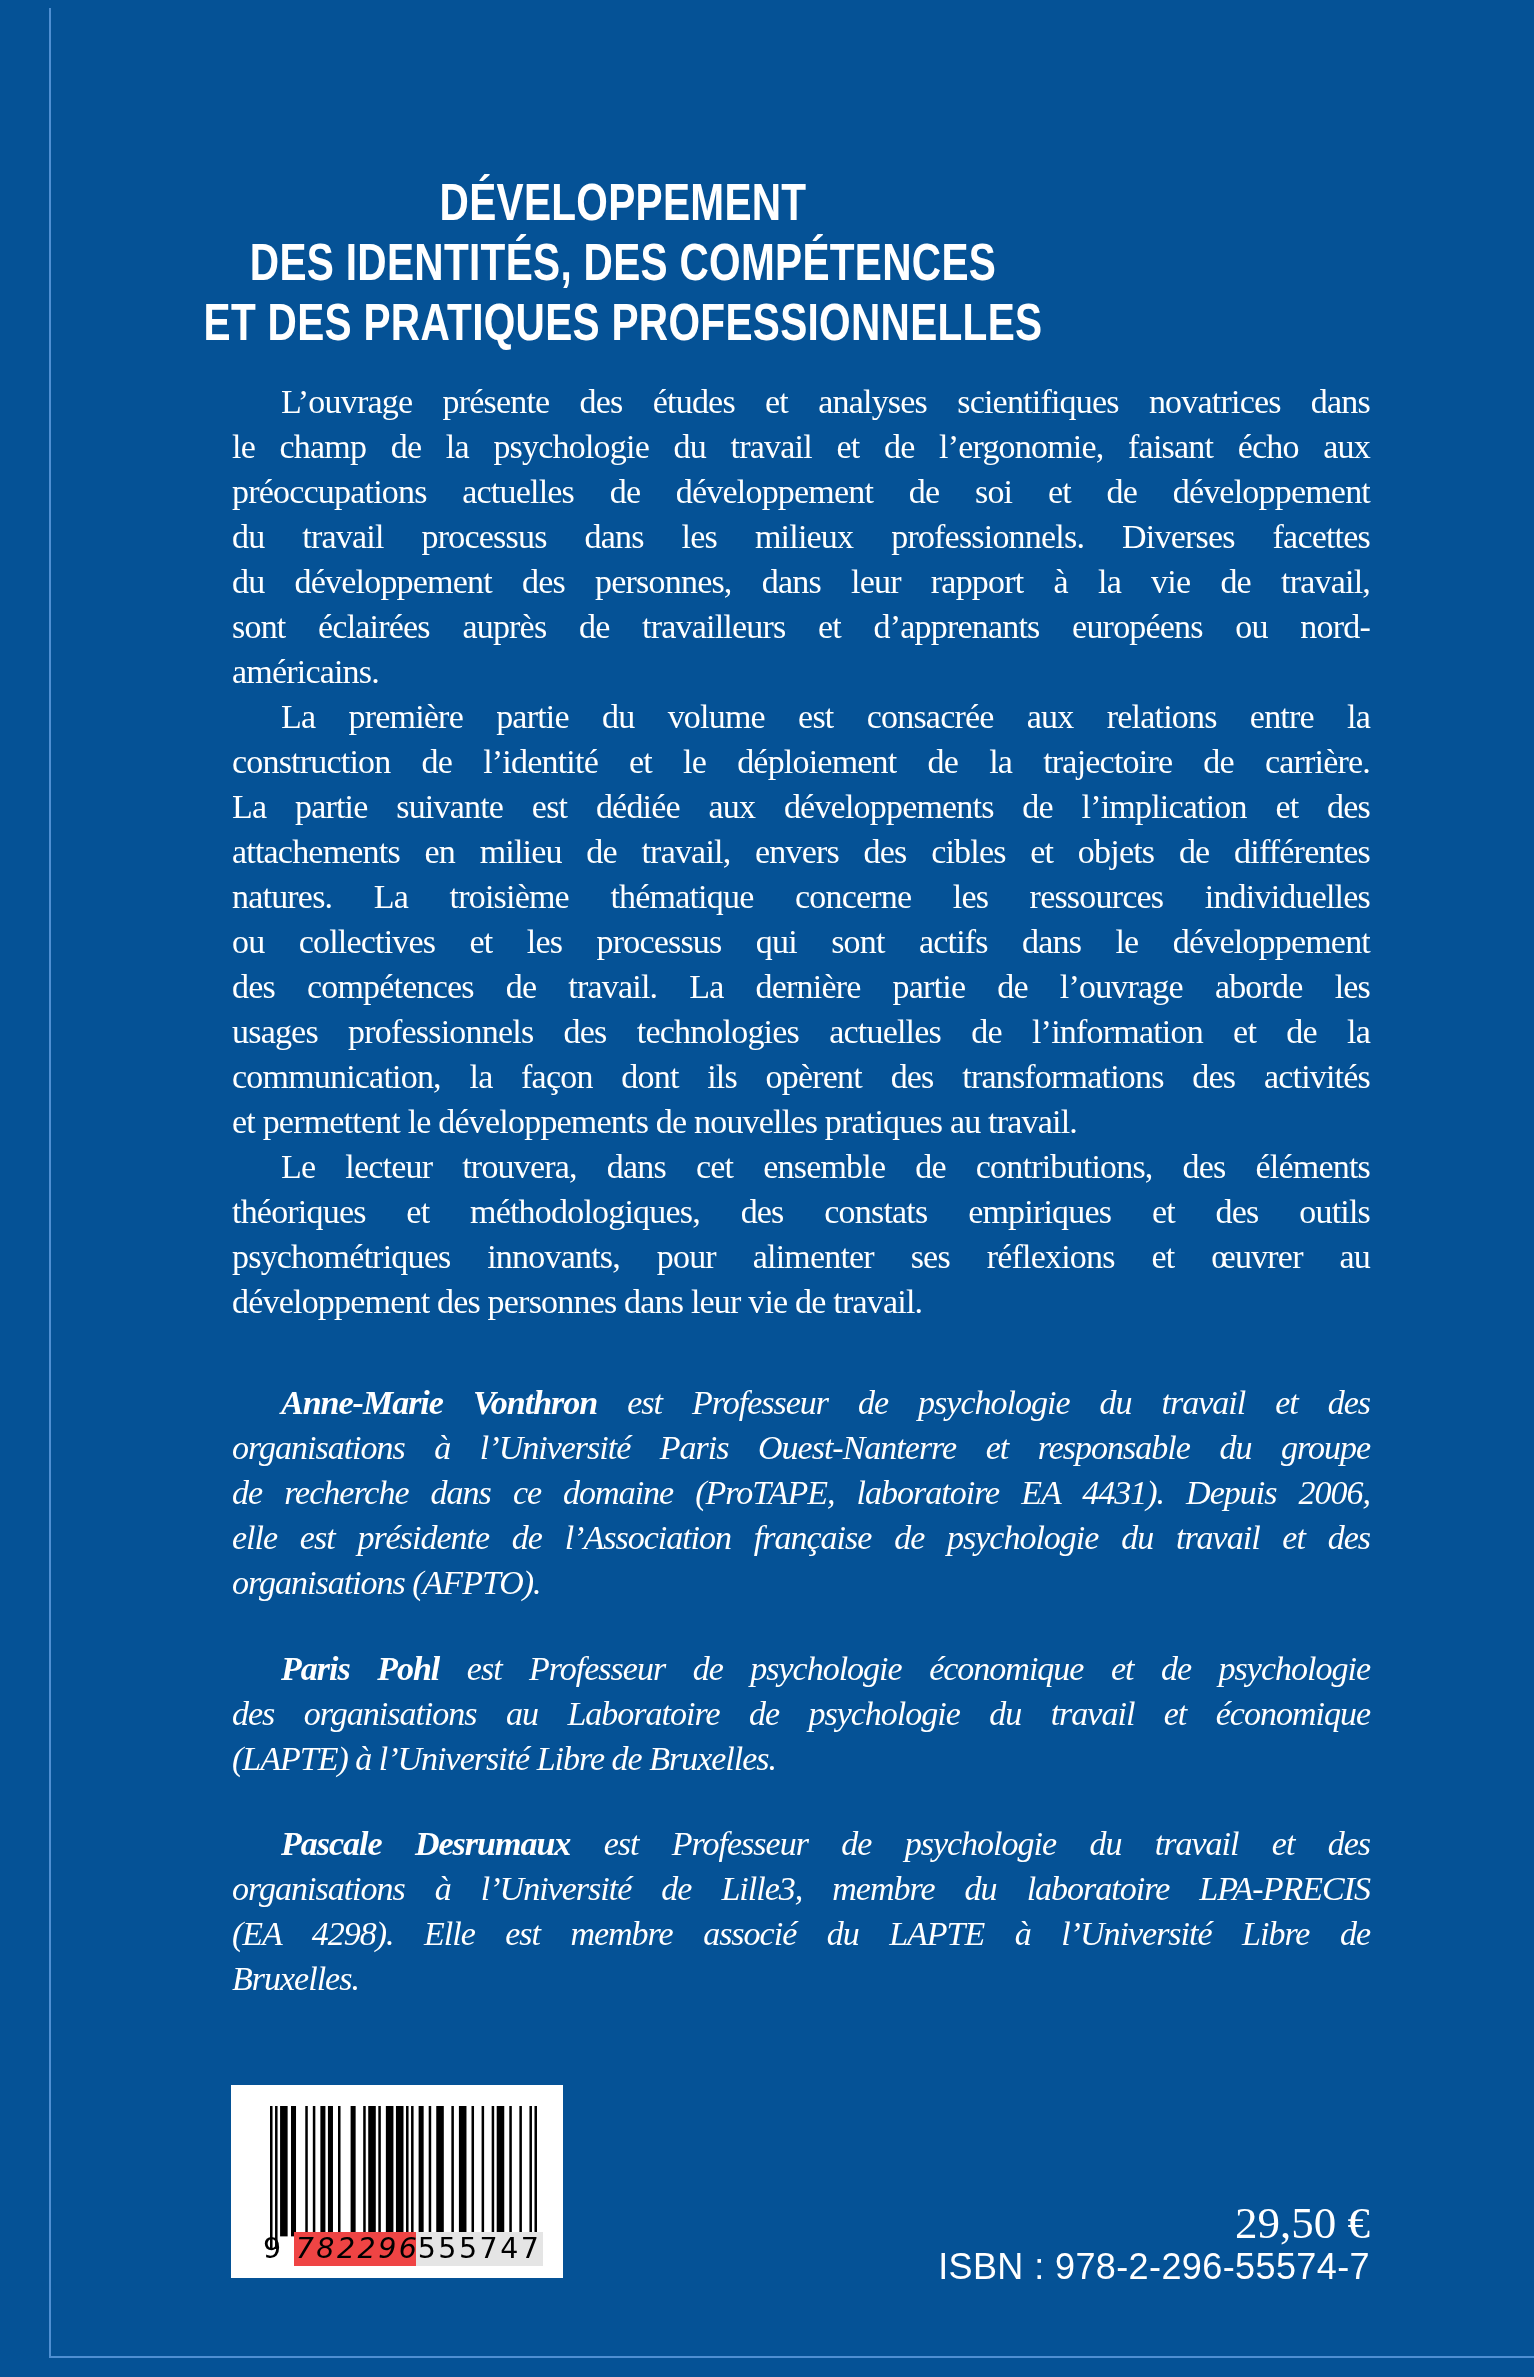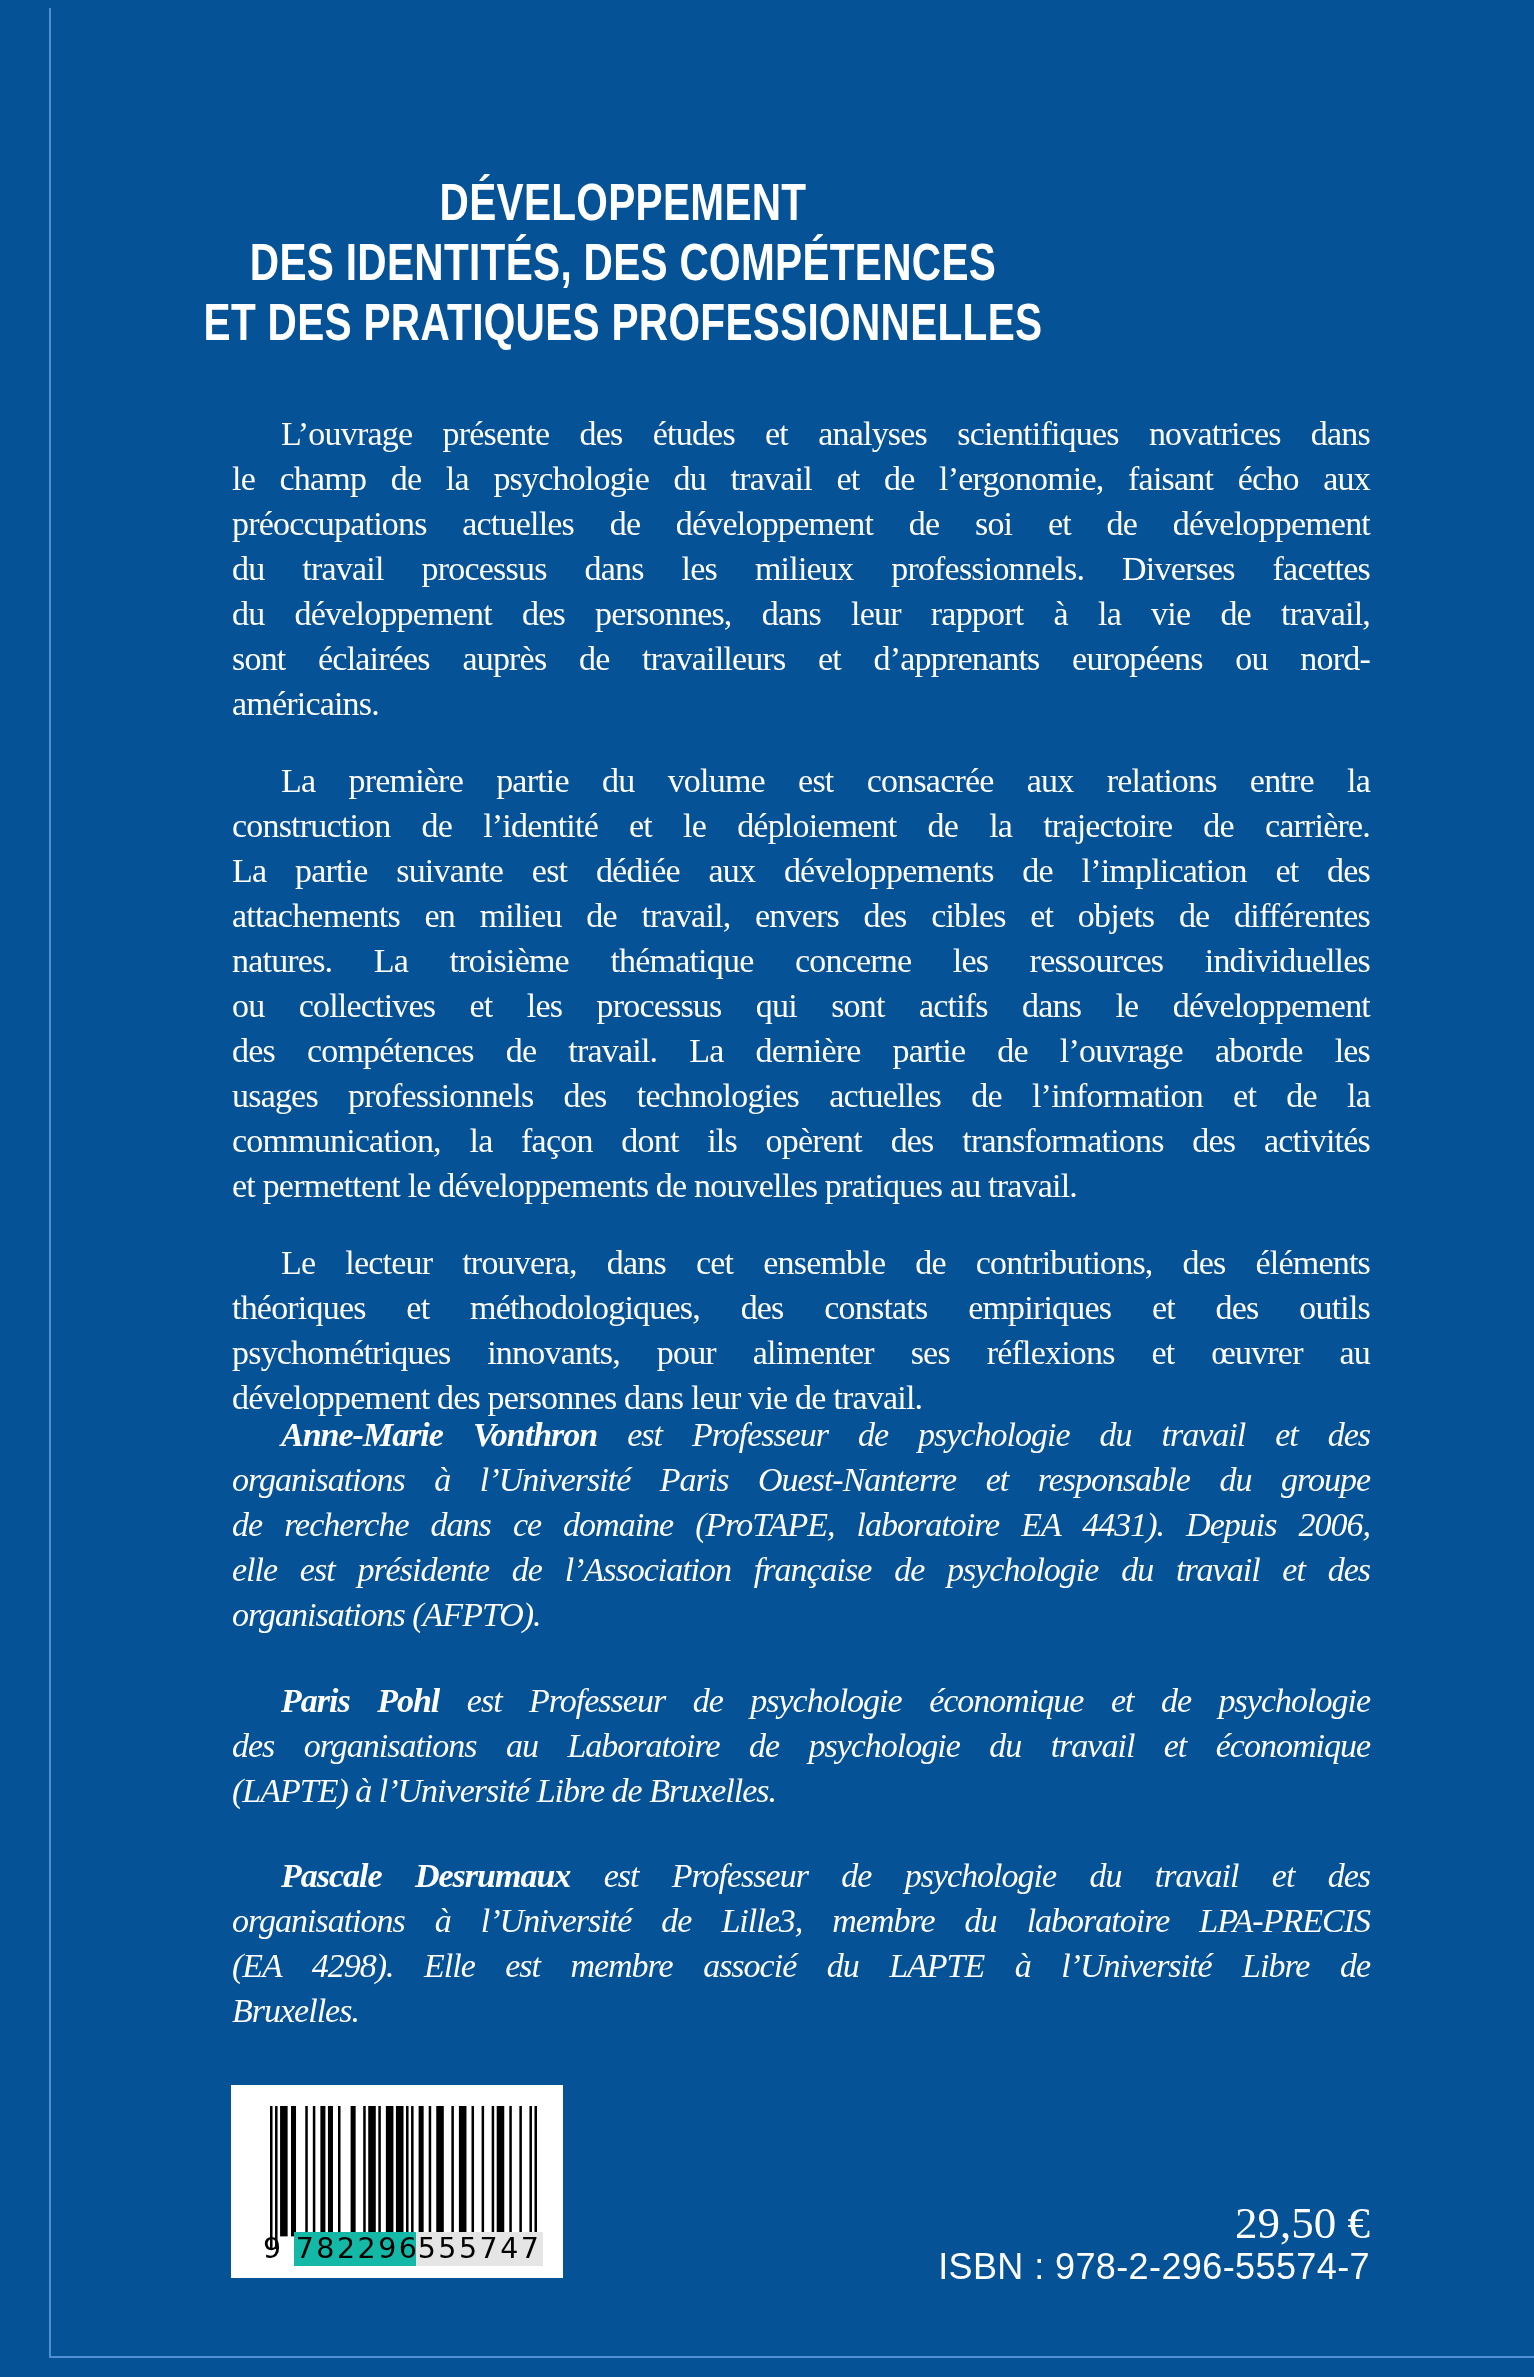--- a/index.html
+++ b/index.html
@@ -19,36 +19,36 @@
     white-space: nowrap;
   }
 
   .col { position: absolute; left: 232px; width: 1138px; }
   .line {
     display: block; height: 45px; line-height: 45px; font-size: 34px;
     text-align: justify; text-align-last: justify; white-space: nowrap; overflow: visible;
     letter-spacing: -0.8px; word-spacing: 0;
   }
   .line.last { text-align-last: left; }
-  .line.indent { padding-left: 49px; margin-top: 32px; }
+  .line.indent { padding-left: 49px; }
   .body-text { top: 379px; }
   .author-text .line { font-style: italic; letter-spacing: -1px; }
   .author-name { font-weight: 700; }
   .author1 { top: 1380px; }
   .author2 { top: 1646px; }
   .author3 { top: 1821px; }
 
   .barcode-box { position: absolute; left: 231px; top: 2085px; width: 332px; height: 193px; background: #ffffff; }
   .barcode-bars { position: absolute; left: 39px; top: 21px; width: 267px; height: 143px; }
   .barcode-digits {
     position: absolute; left: 17px; top: 147px; width: 302px; height: 34px;
     font-family: "DejaVu Sans", sans-serif; font-size: 28.5px; color: #000; line-height: 34px;
   }
   .bd-first { position: absolute; left: 15px; top: 0; }
-  .bd-left { position: absolute; left: 46px; top: 0; letter-spacing: 2.5px; background: #14b8a6; padding: 0 1.7px; }
+  .bd-left { position: absolute; left: 46px; top: 0; letter-spacing: 2.5px; background: #ef4444; padding: 0 1.7px; font-style: italic; }
   .bd-right { position: absolute; left: 168px; top: 0; letter-spacing: 2.5px; background: #e5e5e5; padding: 0 1.7px; }
 
   .price { position: absolute; right: 164px; top: 2200px; font-family: "Liberation Serif", serif; font-size: 45px; line-height: 47px; }
   .isbn { position: absolute; right: 164px; top: 2250px; font-family: "Liberation Sans", sans-serif; font-size: 36px; line-height: 34px; letter-spacing: 0.4px; }
 </style>
 </head>
 <body>
 
 <div class="frame-v"></div>
 <div class="frame-h"></div>

